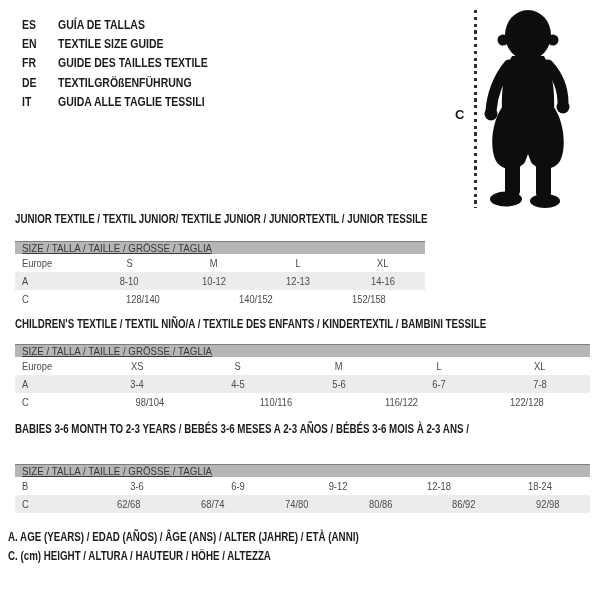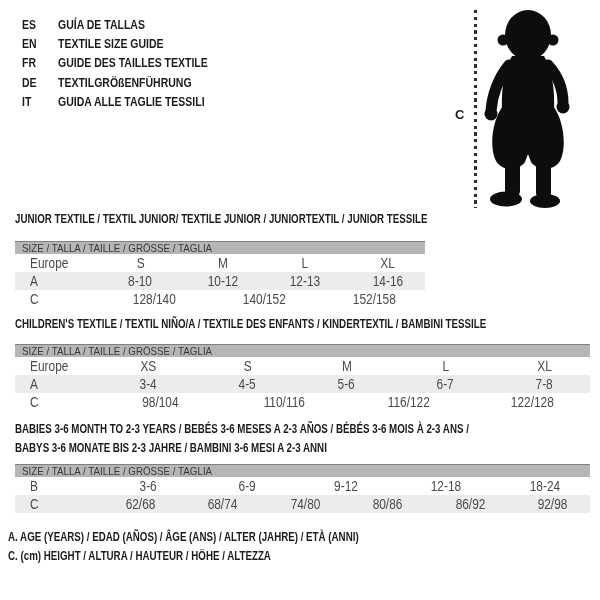--- a/index.html
+++ b/index.html
@@ -33,25 +33,25 @@
   
   .heading{position:absolute;left:15px;}
   .hline{height:18.5px;display:flex;font-weight:700;font-size:12.5px;color:var(--heading-text);}
 
   
   .stable{position:absolute;left:15px;}
   .band{
     border-top:1px solid var(--band-border);
     background:var(--band-bg);
     height:12px;display:flex;align-items:center;padding-left:7px;
-    font-size:11.5px;color:#383838;
+    font-size:11.5px;color:#383838;text-decoration:underline;
   }
   .trow{display:flex;align-items:center;height:18px;}
   .trow.shaded{background:var(--row-alt-bg);}
-  .tcell{flex:1;text-align:center;font-size:14px;color:var(--table-text);line-height:18px;margin-left:8px;}
+  .tcell{flex:1;text-align:center;font-size:11px;color:var(--table-text);line-height:18px;}
   .tcell.rlabel{flex:0 0 65px;text-align:left;padding-left:7px;}
 
   
   .legend{position:absolute;left:8px;top:528px;}
   .legend-line{height:18.6px;display:flex;align-items:center;font-weight:700;font-size:12.5px;color:var(--heading-text);}
 </style>
 </head>
 <body>
 
 <div class="canvas">
@@ -167,23 +167,20 @@
           <span class="tcell"><span class="cond sx85">116/122</span></span>
           <span class="tcell"><span class="cond sx85">122/128</span></span>
         </div>
       </div>
   </div>
 
   <div class="heading" style="top:422px">
     <div class="hline">
         <span class="cond sx78 left">BABIES 3-6 MONTH TO 2-3 YEARS / BEBÉS 3-6 MESES A 2-3 AÑOS / BÉBÉS 3-6 MOIS À 2-3 ANS /</span>
       </div>
-    <div class="hline">
-        <span class="cond sx78 left">BABYS 3-6 MONATE BIS 2-3 JAHRE / BAMBINI 3-6 MESI A 2-3 ANNI</span>
-      </div>
   </div>
   <div class="stable" style="top:464px;width:575px">
     <div class="band">
       <span class="cond sx85 left">SIZE / TALLA / TAILLE / GRÖSSE / TAGLIA</span>
     </div>
     <div class="rows">
         <div class="trow">
           <span class="tcell rlabel"><span class="cond sx85 left">B</span></span>
           <span class="tcell"><span class="cond sx85">3-6</span></span>
           <span class="tcell"><span class="cond sx85">6-9</span></span>

